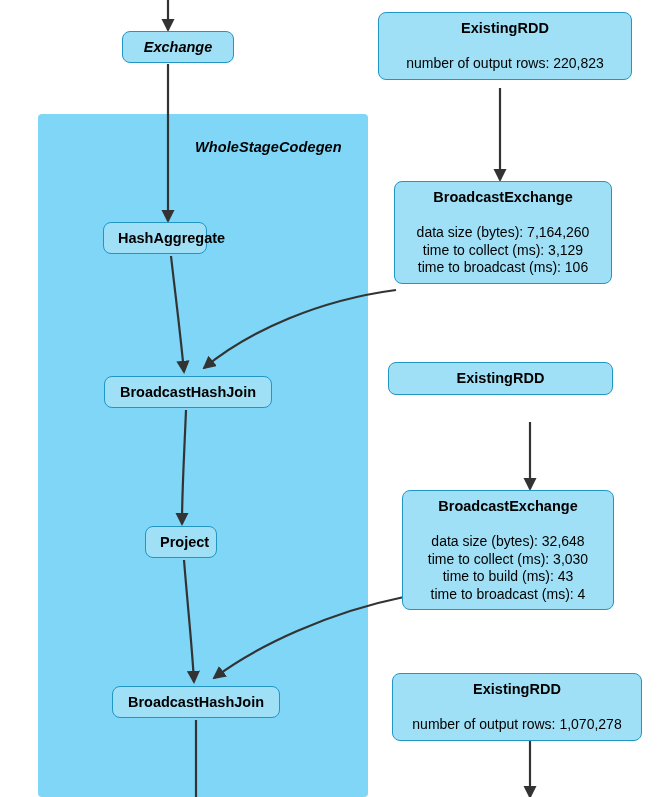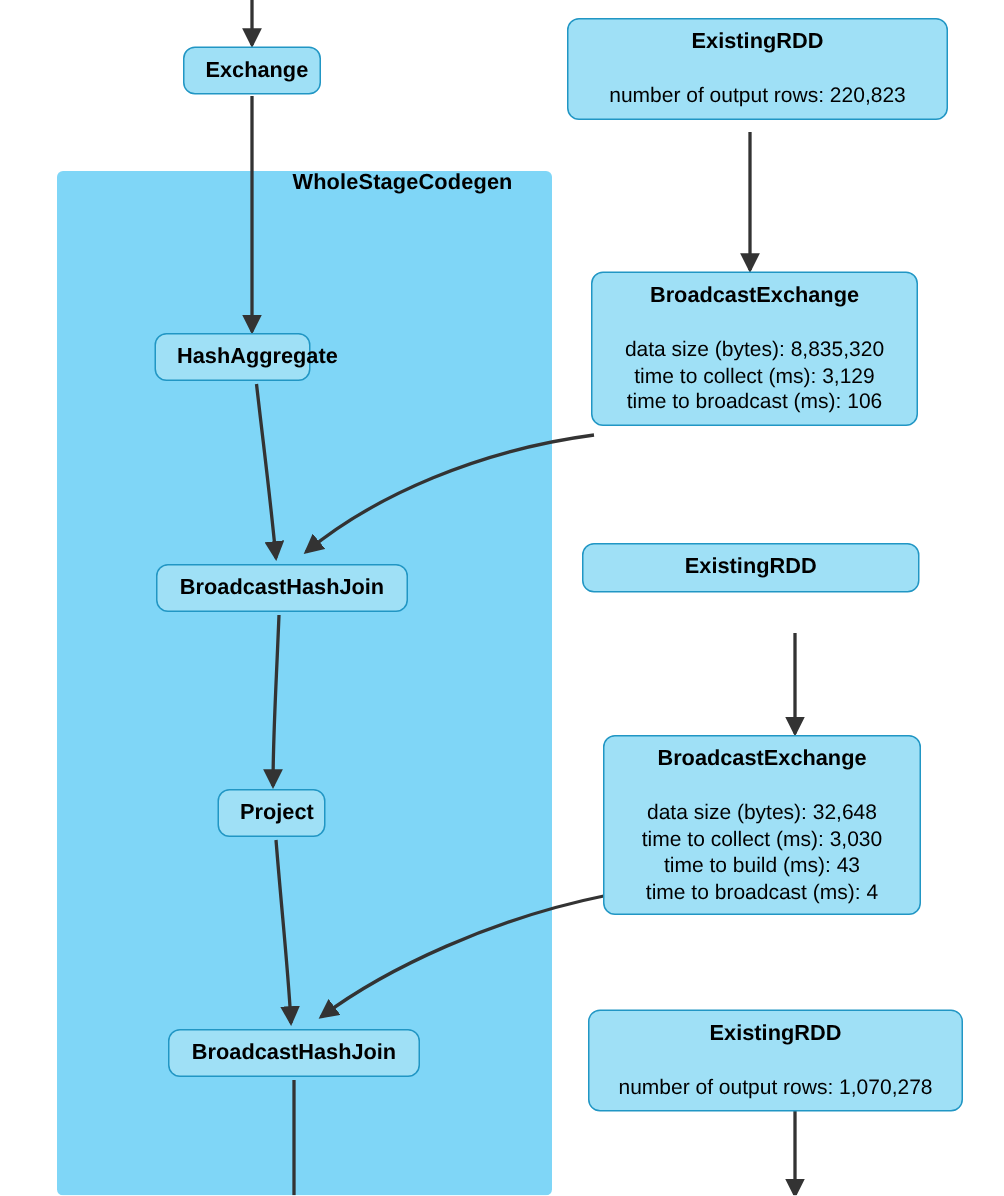--- a/index.html
+++ b/index.html
@@ -66,21 +66,21 @@
   .node.plain .title {
     line-height: 20px;
   }
 </style>
 </head>
 <body>
 
 <div id="canvas">
 
   <div class="wsc-region" style="left:38px; top:114px; width:330px; height:683px;"></div>
-  <div class="wsc-label" style="left:195px; top:114px;">WholeStageCodegen</div>
+  <div class="wsc-label" style="left:195px; top:139px;font-style:italic;">WholeStageCodegen</div>
 
   <svg class="edges" viewBox="0 0 669 797">
     <defs>
       <marker id="arrow" viewBox="0 0 10 10" refX="8.5" refY="5" markerWidth="6" markerHeight="6" orient="auto-start-reverse">
         <path d="M 0 0 L 10 5 L 0 10 z" fill="#333333"></path>
       </marker>
     </defs>
 
     <path d="M 168 0 L 168 30" stroke="#333333" stroke-width="2.2" fill="none" marker-end="url(#arrow)"></path>
 
@@ -98,39 +98,39 @@
 
     <path d="M 184 560 C 188 610, 192 645, 194 682" stroke="#333333" stroke-width="2.2" fill="none" marker-end="url(#arrow)"></path>
 
     <path d="M 404 597 C 330 612, 258 645, 214 678" stroke="#333333" stroke-width="2.2" fill="none" marker-end="url(#arrow)"></path>
 
     <path d="M 196 720 L 196 797" stroke="#333333" stroke-width="2.2" fill="none"></path>
 
     <path d="M 530 733 L 530 797" stroke="#333333" stroke-width="2.2" fill="none" marker-end="url(#arrow)"></path>
   </svg>
 
-  <div class="node plain" style="left:122px; top:31px; width:92px;">
+  <div class="node plain" style="left:122px; top:31px; width:112px;font-style:italic;">
     <div class="title">Exchange</div>
   </div>
 
   <div class="node" style="left:378px; top:12px; width:254px;">
     <div class="title">ExistingRDD</div>
     <div class="metrics">
       <div>number of output rows: 220,823</div>
     </div>
   </div>
 
   <div class="node plain" style="left:103px; top:222px; width:104px;">
     <div class="title">HashAggregate</div>
   </div>
 
   <div class="node" style="left:394px; top:181px; width:218px;">
     <div class="title">BroadcastExchange</div>
     <div class="metrics">
-      <div>data size (bytes): 8,835,320</div>
+      <div>data size (bytes): 7,164,260</div>
       <div>time to collect (ms): 3,129</div>
       <div>time to broadcast (ms): 106</div>
     </div>
   </div>
 
   <div class="node plain" style="left:104px; top:376px; width:168px;">
     <div class="title">BroadcastHashJoin</div>
   </div>
 
   <div class="node" style="left:388px; top:362px; width:225px;">

